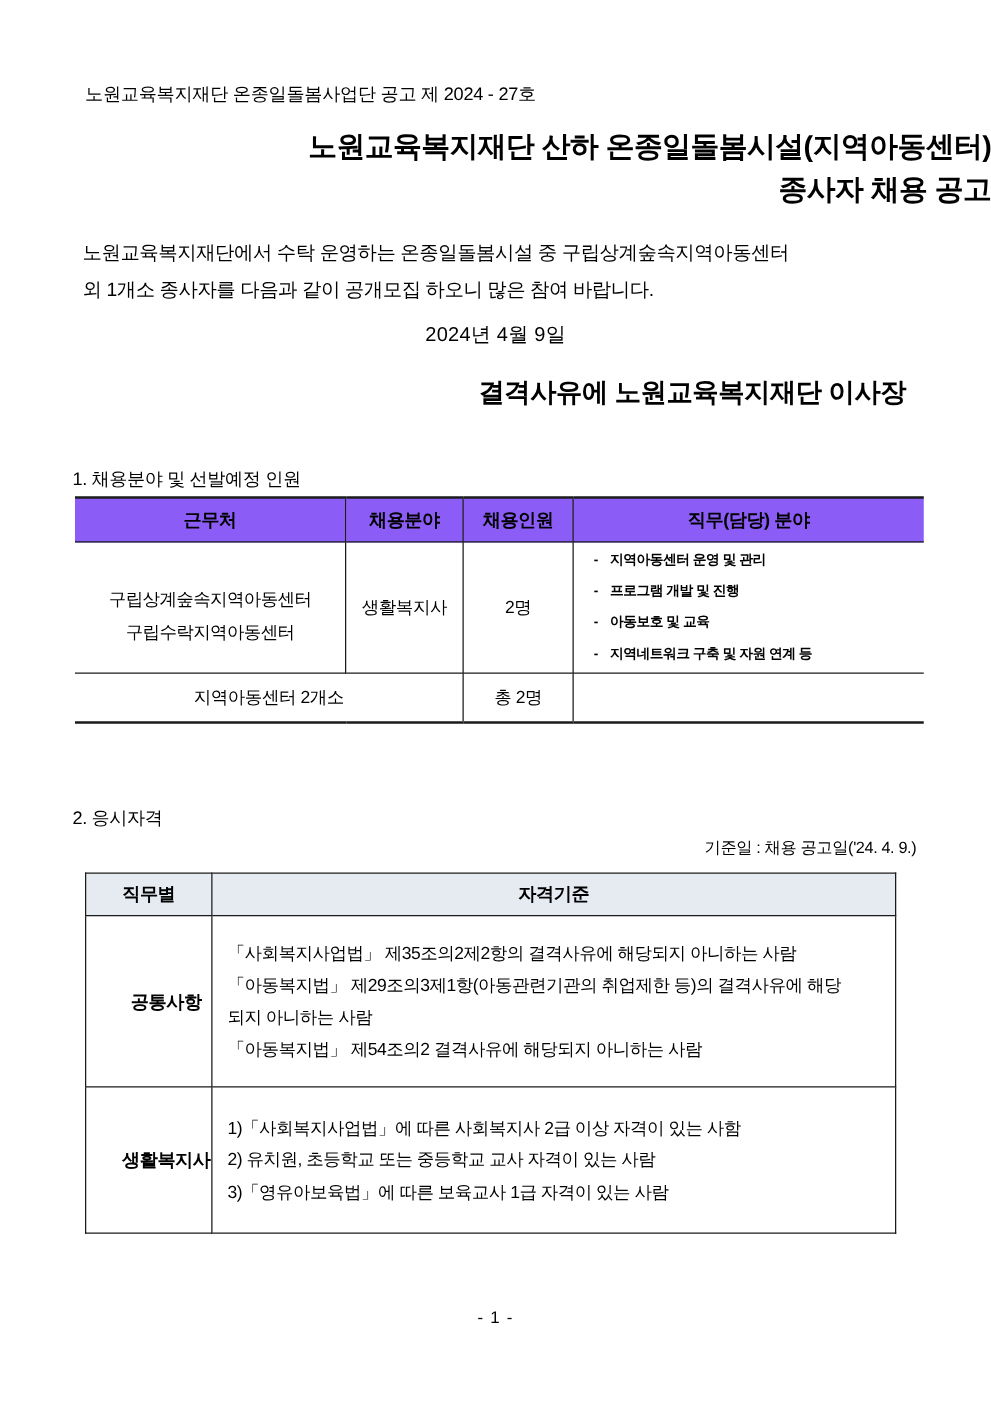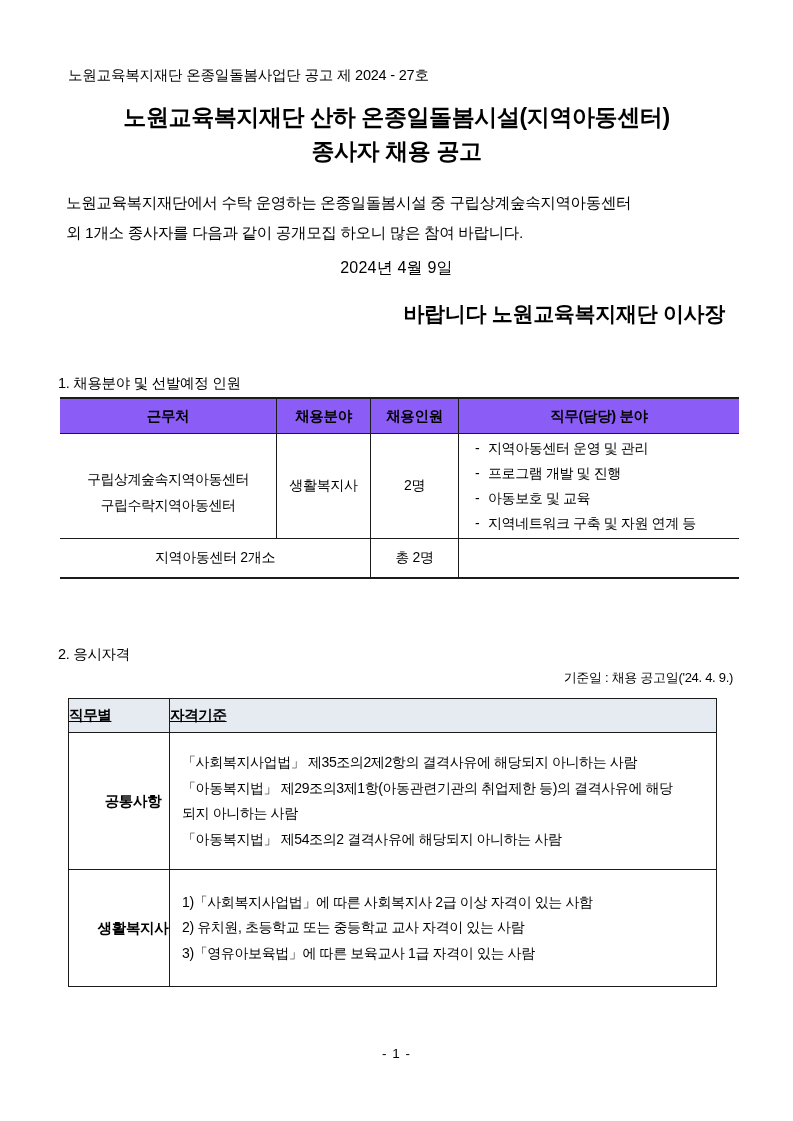--- a/index.html
+++ b/index.html
@@ -34,21 +34,21 @@
     white-space: nowrap;
     margin-top: 20px;
   }
 
   
   .title-block {
     position: absolute;
     left: 0;
     top: 100px;
     width: 793px;
-    text-align: center;
+    text-align: right;
   }
   .title-line {
     font-size: 23px;
     font-weight: bold;
     letter-spacing: -0.4px;
     line-height: 34px;
     white-space: nowrap;
   }
 
   
@@ -165,21 +165,22 @@
     line-height: 26px;
     letter-spacing: -0.5px;
     margin-top: 12px;
   }
   .worksites span { display: block; white-space: nowrap; }
 
   .duties {
     padding: 0 0 0 16px;
     line-height: 25px;
     letter-spacing: -0.4px;
-    font-size: 14px;
+    font-size: 11px;
+    font-weight: bold;
   }
   .duties li {
     list-style: none;
     white-space: nowrap;
   }
   .duties li::before {
     content: "-";
     display: inline-block;
     width: 13px;
   }
@@ -191,26 +192,25 @@
     left: 68px;
     top: 698px;
     width: 648px;
     border: 1px solid #1b1b1b;
   }
   .table2 td {
     border: 1px solid #1b1b1b;
   }
   .table2 tr.head td {
     background: #e6ebf2;
-    text-align: left;
+    text-align: center;
     font-weight: bold;
     height: 33px;
     font-size: 14.5px;
     border-bottom: 1.6px solid #1b1b1b;
-    text-decoration: underline;
   }
   .table2 .t2-c1 { width: 100px; }
   .table2 .t2-c2 { width: 546px; }
   .table2 td.role {
     text-align: center;
     font-weight: bold;
     font-size: 14.5px;
     padding-left: 28px;
   }
   .table2 td.criteria {
@@ -246,21 +246,21 @@
     <div class="title-line">종사자 채용 공고</div>
   </div>
 
   <div class="intro">
     <span class="ln">노원교육복지재단에서  수탁  운영하는  온종일돌봄시설  중  구립상계숲속지역아동센터</span>
     <span class="ln">외 1개소 종사자를 다음과 같이 공개모집 하오니 많은 참여 바랍니다.</span>
   </div>
 
   <div class="date-line">2024년    4월    9일</div>
 
-  <div class="signature">바랍니다  노원교육복지재단 이사장</div>
+  <div class="signature">결격사유에  노원교육복지재단 이사장</div>
 
   <div class="section-heading" id="sec1-heading">1. 채용분야 및 선발예정 인원</div>
 
   <table class="table1">
     <tbody>
       <tr class="head">
         <td class="t1-c1 edge-l">근무처</td>
         <td class="t1-c2">채용분야</td>
         <td class="t1-c3">채용인원</td>
         <td class="t1-c4 edge-r">직무(담당) 분야</td>

